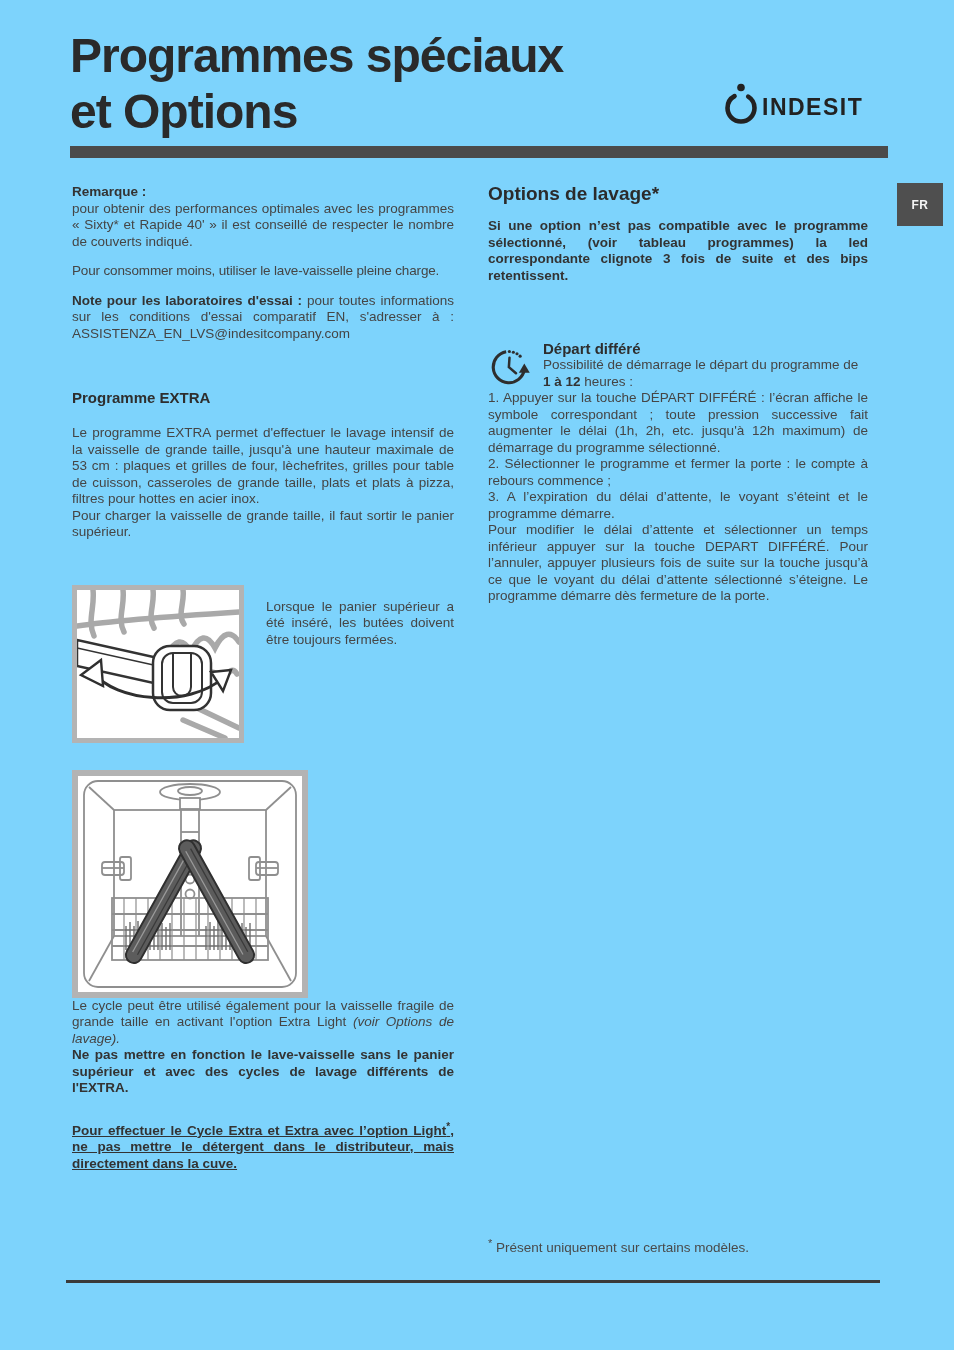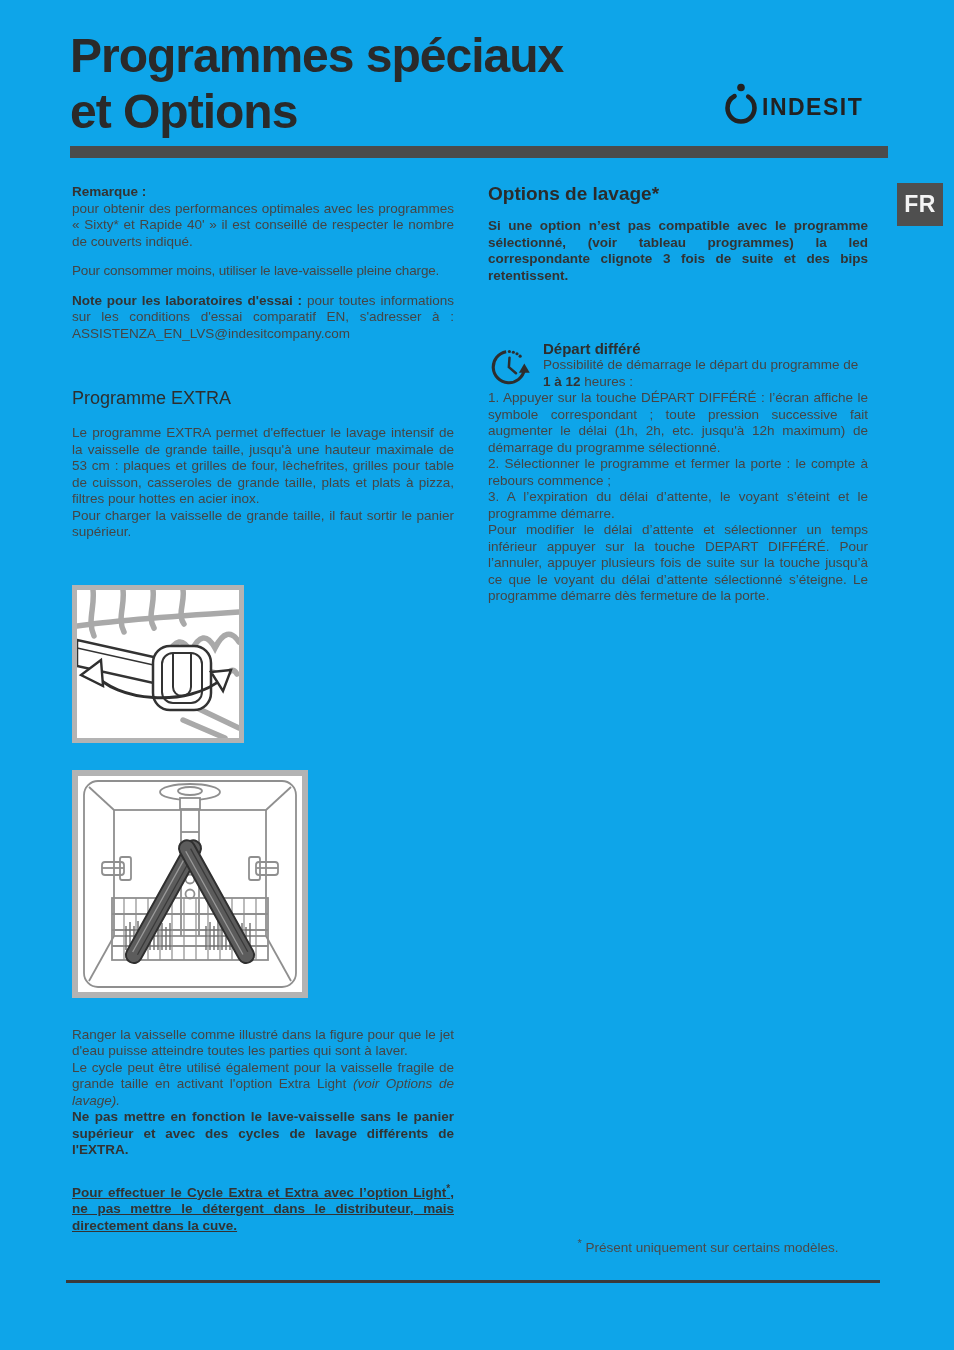--- a/index.html
+++ b/index.html
@@ -1,58 +1,58 @@
 <!DOCTYPE html>
 <html><head>
 <meta charset="utf-8">
 <style>
   * { margin:0; padding:0; box-sizing:border-box; }
   html,body { background:#ffffff; }
   .page {
-    position:relative; width:954px; height:1350px; background:#0ea5e9;
+    position:relative; width:954px; height:1350px; background:#7dd3fc;
     font-family:"Liberation Sans", sans-serif; color:#454545; overflow:hidden;
   }
   
   .doc-title {
     position:absolute; left:70px; top:28px;
     font-size:48px; line-height:56px; font-weight:bold; color:#2a2a2a;
     letter-spacing:-1px;
   }
   .brand-logo { position:absolute; left:724px; top:80px; width:154px; height:50px; }
   .header-bar { position:absolute; left:70px; top:146px; width:818px; height:12px; background:#4b4b4b; }
   .lang-badge {
     position:absolute; left:897px; top:183px; width:46px; height:43px;
-    background:#4f4f4f; color:#f4f4f4; font-size:23px; font-weight:bold;
+    background:#4f4f4f; color:#f4f4f4; font-size:12px; font-weight:bold;
     display:flex; align-items:center; justify-content:center; letter-spacing:.5px;text-align:right;
   }
   
   .col { position:absolute; font-size:13.5px; line-height:16.5px; text-align:justify; }
   .col-left  { left:72px;  top:184px; width:382px; }
   .col-right { left:488px; top:183px; width:380px; }
   p { margin:0; }
   .b { font-weight:bold; color:#333333; }
   .it { font-style:italic; }
   .mt-sm { margin-top:13px; }
   .mt-md { margin-top:26px;text-decoration:underline; }
   .nowrap { white-space:nowrap; text-align:left; letter-spacing:-0.15px; }
-  .sec-heading { font-size:18px; font-weight:normal; color:#2e2e2e; margin-top:47px; text-align:left; line-height:18px; }
+  .sec-heading { font-size:15px; font-weight:bold; color:#2e2e2e; margin-top:47px; text-align:left; line-height:18px; }
   .options-heading { font-size:19px; font-weight:bold; color:#2b2b2b; text-align:left; line-height:22px; }
   
   .figure-row { margin-top:44px; display:flex; }
   .fig-frame { border:5px solid #b3b3b3; background:#ffffff; flex:none; }
   .fig1 { width:172px; height:158px; }
   .fig2 { width:236px; height:228px; border-width:6px; margin-top:27px; }
   .fig-caption { width:188px; margin-left:22px; margin-top:14px; }
   
   .delay-block { margin-top:56px; }
   .delay-icon { float:left; width:48px; height:48px; margin:0 7px 2px 0; }
   .delay-heading { font-size:15px; font-weight:bold; color:#2e2e2e; text-align:left; line-height:17px; }
   sup { font-size:10px; vertical-align:super; line-height:0; }
   
-  .footnote { position:absolute; left:508px; top:1240px; width:400px; font-size:13.5px; text-align:center; color:#4a4a4a; }
+  .footnote { position:absolute; left:488px; top:1240px; width:400px; font-size:13.5px; text-align:left; color:#4a4a4a; }
   .footnote sup { font-size:11px; }
   .footer-rule { position:absolute; left:66px; top:1280px; width:814px; height:3px; background:#3a3a3a; }
   .page-number { position:absolute; left:830px; top:1353px; width:50px; text-align:right; font-size:15px; font-weight:bold; color:#2e2e2e; }
 </style>
 </head>
 <body>
 
 <div class="page">
 
   <div class="doc-title">
@@ -106,20 +106,21 @@
           <line x1="0" y1="58" x2="90" y2="78" stroke="#333333" stroke-width="1.5"></line>
           <rect x="76" y="56" width="58" height="64" rx="17" fill="#ffffff" stroke="#333333" stroke-width="2.5"></rect>
           <rect x="85" y="63" width="40" height="50" rx="11" fill="none" stroke="#333333" stroke-width="2"></rect>
           <path d="M96 63 v34 a9 9 0 0 0 18 0 v-34" fill="none" stroke="#333333" stroke-width="2"></path>
           <path d="M16 82 C38 112 112 118 146 88" fill="none" stroke="#2f2f2f" stroke-width="3"></path>
           <path d="M24 70 L4 85 L26 96 Z" fill="#ffffff" stroke="#2f2f2f" stroke-width="2.4"></path>
           <path d="M154 80 L134 82 L146 101 Z" fill="#ffffff" stroke="#2f2f2f" stroke-width="2.4"></path>
         </svg>
       </div>
       <div class="fig-caption">
+        <p>Lorsque le panier supérieur a été inséré, les butées doivent être toujours fermées.</p>
       </div>
     </div>
 
     <div class="fig-frame fig2">
       <svg viewBox="0 0 224 216" width="224" height="216" aria-hidden="true">
         <g fill="none" stroke="#8f8f8f" stroke-width="1.8">
           <rect x="6" y="5" width="212" height="206" rx="14"></rect>
           <rect x="36" y="34" width="152" height="126"></rect>
           <line x1="11" y1="11" x2="36" y2="34"></line>
           <line x1="213" y1="11" x2="188" y2="34"></line>
@@ -151,21 +152,20 @@
           <line x1="10" y1="3" x2="128" y2="3" stroke="#3a3a3a" stroke-width="1.3"></line>
         </g>
         <g transform="translate(172,186) rotate(-119)">
           <rect x="0" y="-8" width="138" height="16" rx="8" fill="#5c5c5c" stroke="#2f2f2f" stroke-width="2"></rect>
           <line x1="10" y1="-2.5" x2="128" y2="-2.5" stroke="#9a9a9a" stroke-width="1.3"></line>
           <line x1="10" y1="3" x2="128" y2="3" stroke="#3a3a3a" stroke-width="1.3"></line>
         </g>
       </svg>
     </div>
 
-    <p style="margin-top:29px">Ranger la vaisselle comme illustré dans la figure pour que le jet d'eau puisse atteindre toutes les parties qui sont à laver.</p>
     <p><span>Le cycle peut être utilisé également pour la vaisselle fragile de grande taille en activant l'option Extra Light</span>
       <span class="it">(voir Options de lavage).</span></p>
 
     <p class="b">Ne pas mettre en fonction le lave-vaisselle sans le panier supérieur et avec des cycles de lavage différents de l'EXTRA.</p>
 
     <p class="b mt-md"><span>Pour effectuer le Cycle Extra et Extra avec l’option Light</span><sup>*</sup><span>, ne pas mettre le détergent dans le distributeur, mais directement dans la cuve.</span></p>
   </div>
 
   <div class="col col-right">
 

